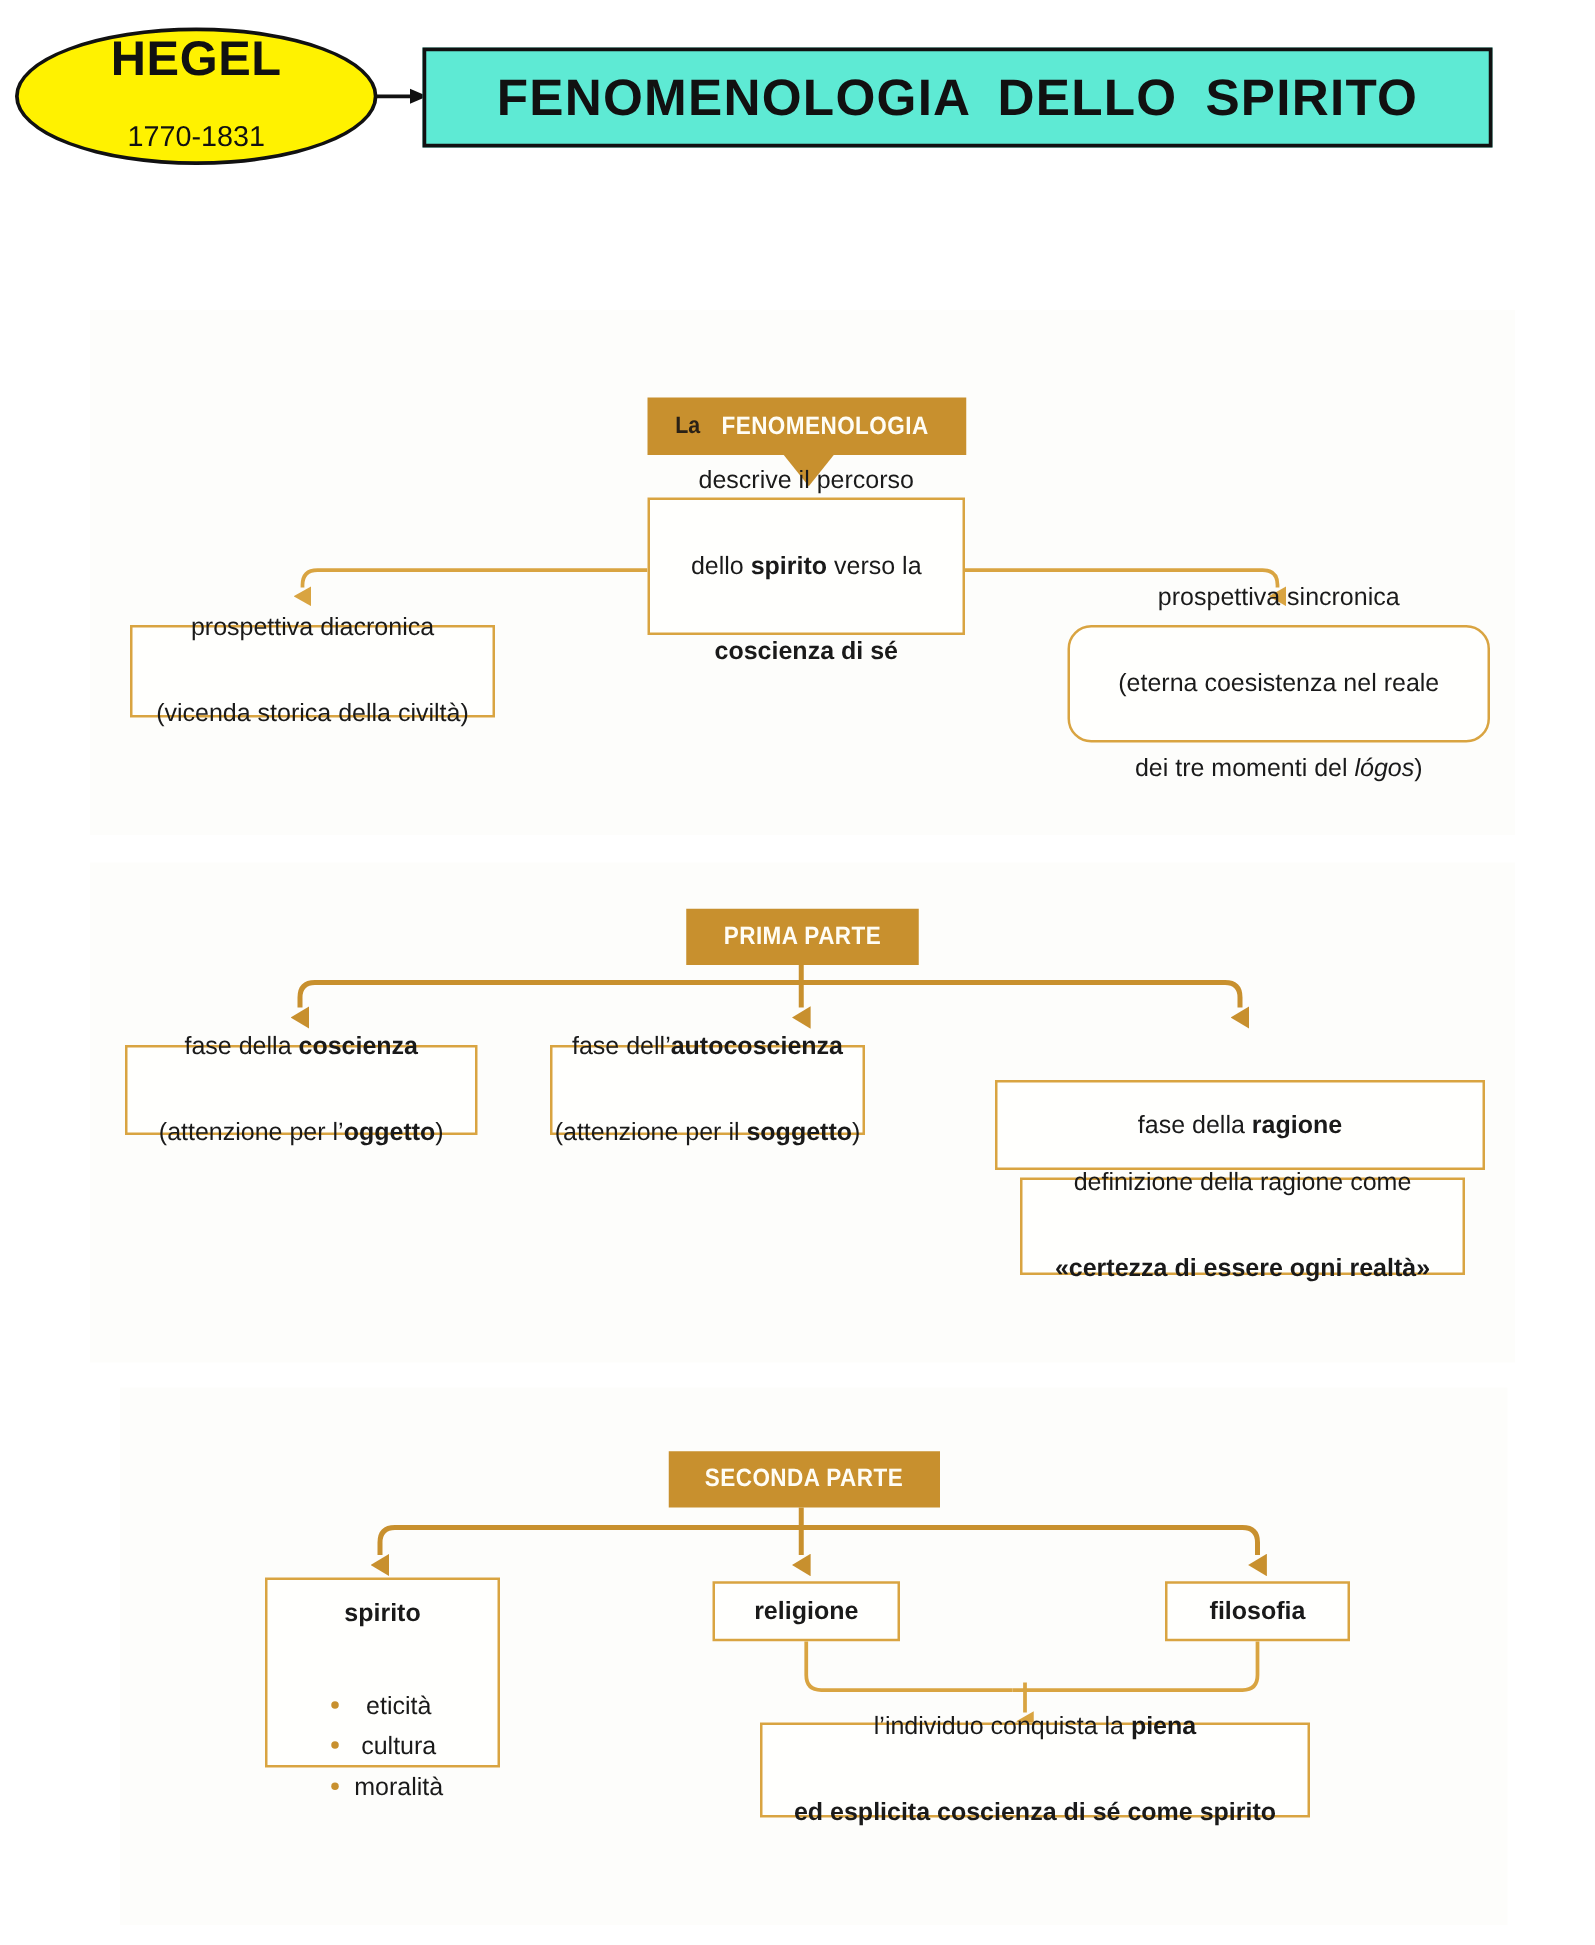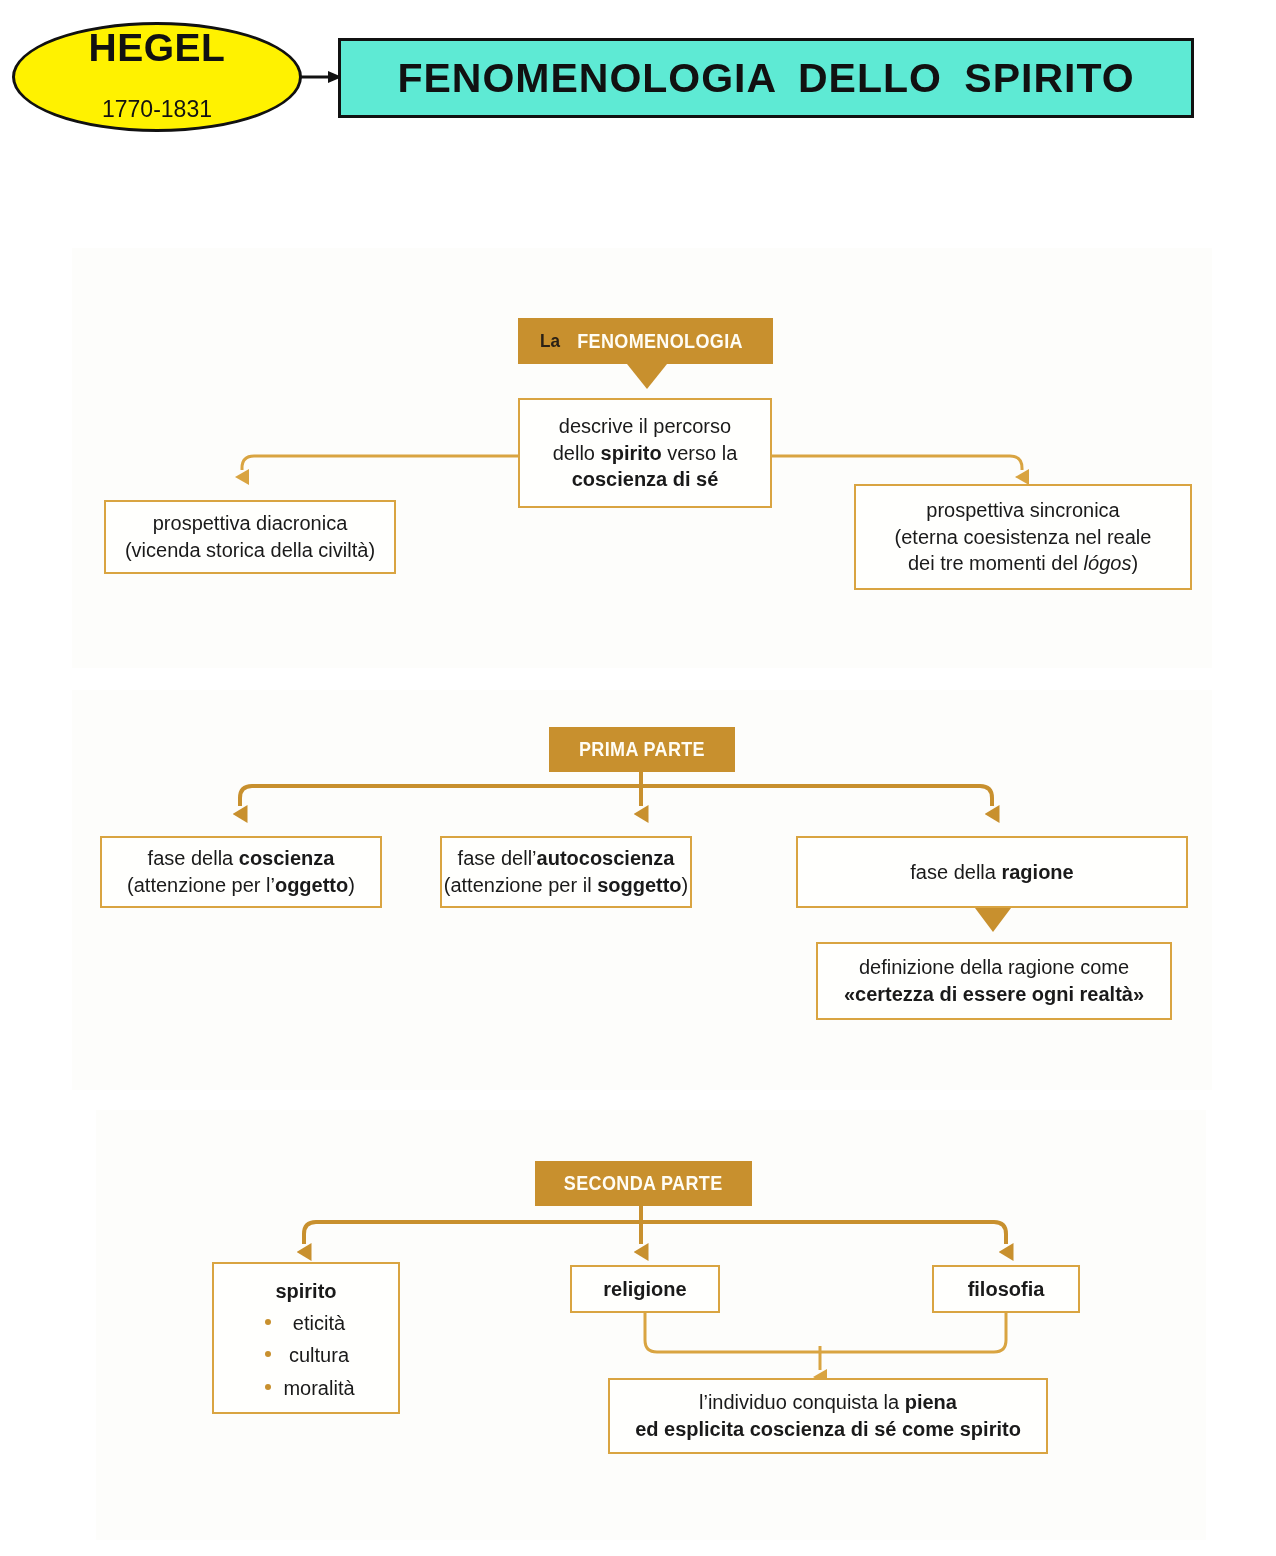--- a/index.html
+++ b/index.html
@@ -51,21 +51,21 @@
   .band .band-pre{
     font-size:19px;font-weight:bold;color:#2a2116;margin-right:6px;
     transform:scaleX(.9);transform-origin:center;
   }
 
   
   .box{
     position:absolute;background:#fffffd;border:2px solid #D9A441;
     box-sizing:border-box;
     display:flex;flex-direction:column;align-items:center;justify-content:center;
-    text-align:center;color:#1a1a1a;
+    text-align:center;color:#1a1a1a;gap:42px;
   }
   .box .ln{font-size:20px;line-height:1.33;white-space:nowrap;}
   .box .ln b{font-weight:bold;}
   .box .ln i{font-style:italic;}
 
   
   .listbox{align-items:center;justify-content:flex-start;padding-top:16px;}
   .listbox .hd{font-size:20px;font-weight:bold;margin-bottom:4px;}
   .listbox ul{list-style:none;margin:0;padding:0 0 0 6px;text-align:center;}
   .listbox li{font-size:20px;line-height:1.62;position:relative;padding-left:20px;color:#1a1a1a;}
@@ -140,41 +140,41 @@
     <div class="ln">descrive il percorso</div>
     <div class="ln">dello <b>spirito</b> verso la</div>
     <div class="ln"><b>coscienza di sé</b></div>
   </div>
 
   <div class="box" style="left:104px;top:500px;width:292px;height:74px;">
     <div class="ln">prospettiva diacronica</div>
     <div class="ln">(vicenda storica della civiltà)</div>
   </div>
 
-  <div class="box" style="left:854px;top:484px;width:338px;height:106px;">
+  <div class="box" style="left:854px;top:500px;width:338px;height:94px;border-radius:19px;">
     <div class="ln">prospettiva sincronica</div>
     <div class="ln">(eterna coesistenza nel reale</div>
     <div class="ln">dei tre momenti del <i>lógos</i>)</div>
   </div>
 
   <div class="band" style="left:549px;top:727px;width:186px;height:45px;">
     <span class="band-txt">PRIMA PARTE</span>
   </div>
 
   <div class="box" style="left:100px;top:836px;width:282px;height:72px;">
     <div class="ln">fase della <b>coscienza</b></div>
     <div class="ln">(attenzione per l’<b>oggetto</b>)</div>
   </div>
 
   <div class="box" style="left:440px;top:836px;width:252px;height:72px;">
     <div class="ln">fase dell’<b>autocoscienza</b></div>
     <div class="ln">(attenzione per il <b>soggetto</b>)</div>
   </div>
 
-  <div class="box" style="left:796px;top:836px;width:392px;height:72px;">
+  <div class="box" style="left:796px;top:864px;width:392px;height:72px;">
     <div class="ln">fase della <b>ragione</b></div>
   </div>
 
   <div class="box" style="left:816px;top:942px;width:356px;height:78px;">
     <div class="ln">definizione della ragione come</div>
     <div class="ln"><b>«certezza di essere ogni realtà»</b></div>
   </div>
 
   <div class="band" style="left:535px;top:1161px;width:217px;height:45px;">
     <span class="band-txt">SECONDA PARTE</span>

